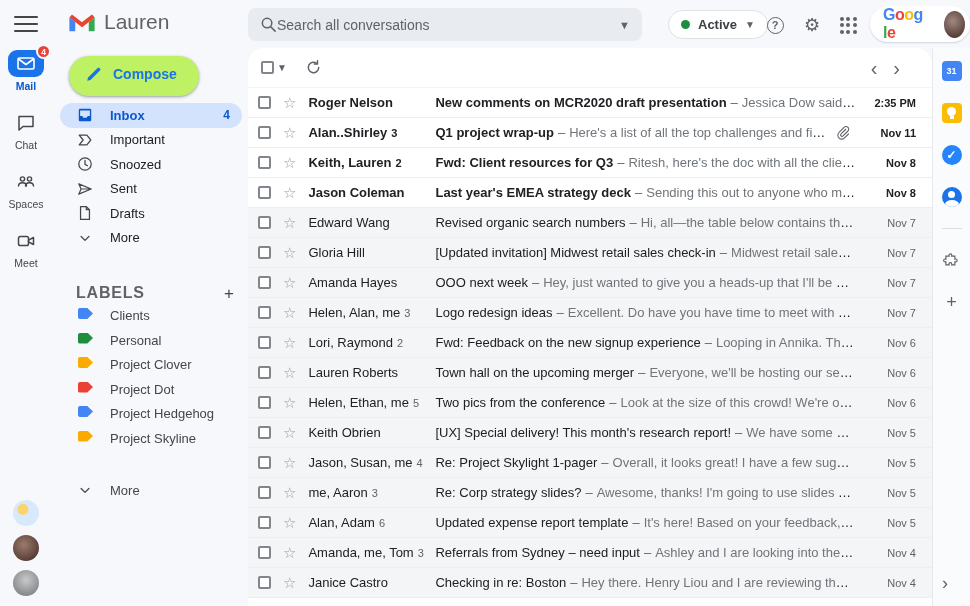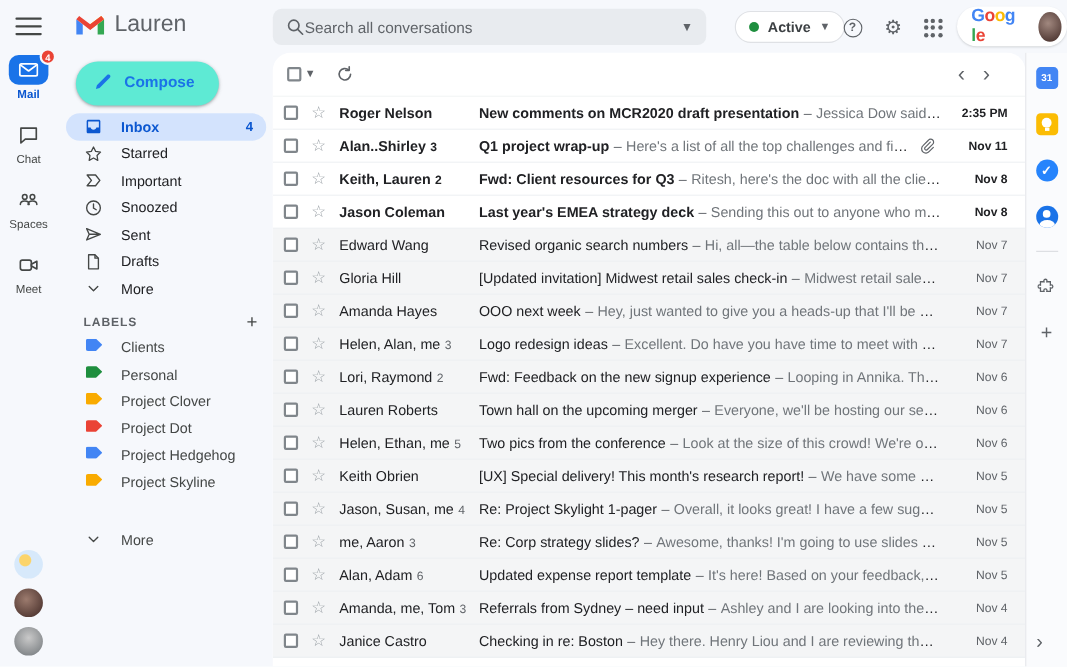--- a/index.html
+++ b/index.html
@@ -32,33 +32,33 @@
   .rail-avatar { width:26px; height:26px; border-radius:50%; cursor:pointer; }
   .rail-avatar.a1 { background:radial-gradient(circle at 38% 36%, #fbd46b 0 5px, #d7e9fb 6px); }
   .rail-avatar.a2 { background:radial-gradient(circle at 42% 38%, #9c7b6e, #3e2723); }
   .rail-avatar.a3 { background:radial-gradient(circle at 50% 38%, #c9c9c9, #6f7478); }
 
   
   .sidebar { position:absolute; left:52px; top:0; width:196px; height:606px; }
   .logo-row { position:absolute; left:16px; top:10px; display:flex; align-items:center; gap:8px; }
   .logo-row .wordmark { font-size:21px; color:#5f6368; letter-spacing:0; }
   .compose-btn { position:absolute; left:17px; top:56px; height:40px; padding:0 22px 4px 16px;
-    background:#5eead4; border:none; border-radius:20px; display:flex; align-items:center; gap:10px;
+    background:#bef264; border:none; border-radius:20px; display:flex; align-items:center; gap:10px;
     box-shadow:0 1px 2px rgba(60,64,67,.3), 0 1px 3px 1px rgba(60,64,67,.15); cursor:pointer; }
   .compose-btn .compose-label { color:#1a73e8; font-size:14px; font-weight:bold; }
   .nav-list { position:absolute; left:8px; top:103px; width:182px; list-style:none; }
   .nav-item { height:24.5px; display:flex; align-items:center; padding:0 12px 0 16px; border-radius:13px;
     cursor:pointer; color:#202124; font-size:13px; }
   .nav-item .nav-icon { width:18px; height:18px; margin-right:16px; color:#444746; display:flex; align-items:center; justify-content:center; }
   .nav-item .nav-count { margin-left:auto; font-size:12px; font-weight:bold; }
   .nav-item.selected { background:#d3e3fd; color:#0b57d0; font-weight:bold; }
   .nav-item.selected .nav-icon { color:#0b57d0; }
   .nav-item.selected .nav-count { color:#0b57d0; }
   .labels-header { position:absolute; left:24px; top:284px; width:158px; display:flex; align-items:center; }
-  .labels-title { font-size:11px; font-weight:bold; letter-spacing:.8px; color:#5f6368; }
+  .labels-title { font-size:16px; font-weight:bold; letter-spacing:.8px; color:#5f6368; }
   .add-label { margin-left:auto; background:none; border:none; font-size:17px; color:#444746; cursor:pointer; line-height:1; }
   .label-list { position:absolute; left:8px; top:308px; width:182px; list-style:none; }
   .label-item { height:24.5px; display:flex; padding:0 12px 0 18px; border-radius:13px; cursor:pointer;
     font-size:13px; color:#444746; }
   .label-tag { width:15px; height:11px; margin-right:17px; border-radius:2px;
     clip-path:polygon(0 0, 62% 0, 100% 50%, 62% 100%, 0 100%); }
   .labels-more { position:absolute; left:8px; top:478px; width:182px; height:24.5px; display:flex; align-items:center;
     padding:0 12px 0 16px; font-size:13px; color:#444746; cursor:pointer; }
   .labels-more .nav-icon { width:18px; height:18px; margin-right:16px; color:#444746; display:flex; align-items:center; justify-content:center; }
 
@@ -227,28 +227,20 @@
             <svg width="16" height="16" viewBox="0 0 18 18">
               <path fill="currentColor" d="M14.5 2h-11C2.7 2 2 2.7 2 3.5v11c0 .8.7 1.5 1.5 1.5h11c.8 0 1.5-.7 1.5-1.5v-11C16 2.7 15.3 2 14.5 2zM14.5 10h-2.6c0 1.3-1.3 2.2-2.9 2.2S6.1 11.3 6.1 10H3.5V4h11v6z"></path>
             </svg>
           </span>
           <span>Inbox</span>
           <span class="nav-count">4</span>
         </li>
         <li class="nav-item">
           <span class="nav-icon">
             <svg width="16" height="16" viewBox="0 0 18 18">
-              <path d="M9 1.8l2.2 4.5 5 .7-3.6 3.5.8 5L9 13.1l-4.4 2.4.8-5L1.8 7l5-.7z" fill="none" stroke="currentColor" stroke-width="1.3" stroke-linejoin="round"></path>
-            </svg>
-          </span>
-          <span>Starred</span>
-        </li>
-        <li class="nav-item">
-          <span class="nav-icon">
-            <svg width="16" height="16" viewBox="0 0 18 18">
               <path d="M2.5 3.5h8.6L15.5 9l-4.4 5.5H2.5L6.9 9z" fill="none" stroke="currentColor" stroke-width="1.4" stroke-linejoin="round"></path>
             </svg>
           </span>
           <span>Important</span>
         </li>
         <li class="nav-item">
           <span class="nav-icon">
             <svg width="16" height="16" viewBox="0 0 18 18">
               <circle cx="9" cy="9" r="7" fill="none" stroke="currentColor" stroke-width="1.4"></circle>
               <path d="M9 5v4.3l2.8 1.6" fill="none" stroke="currentColor" stroke-width="1.4" stroke-linecap="round"></path>

